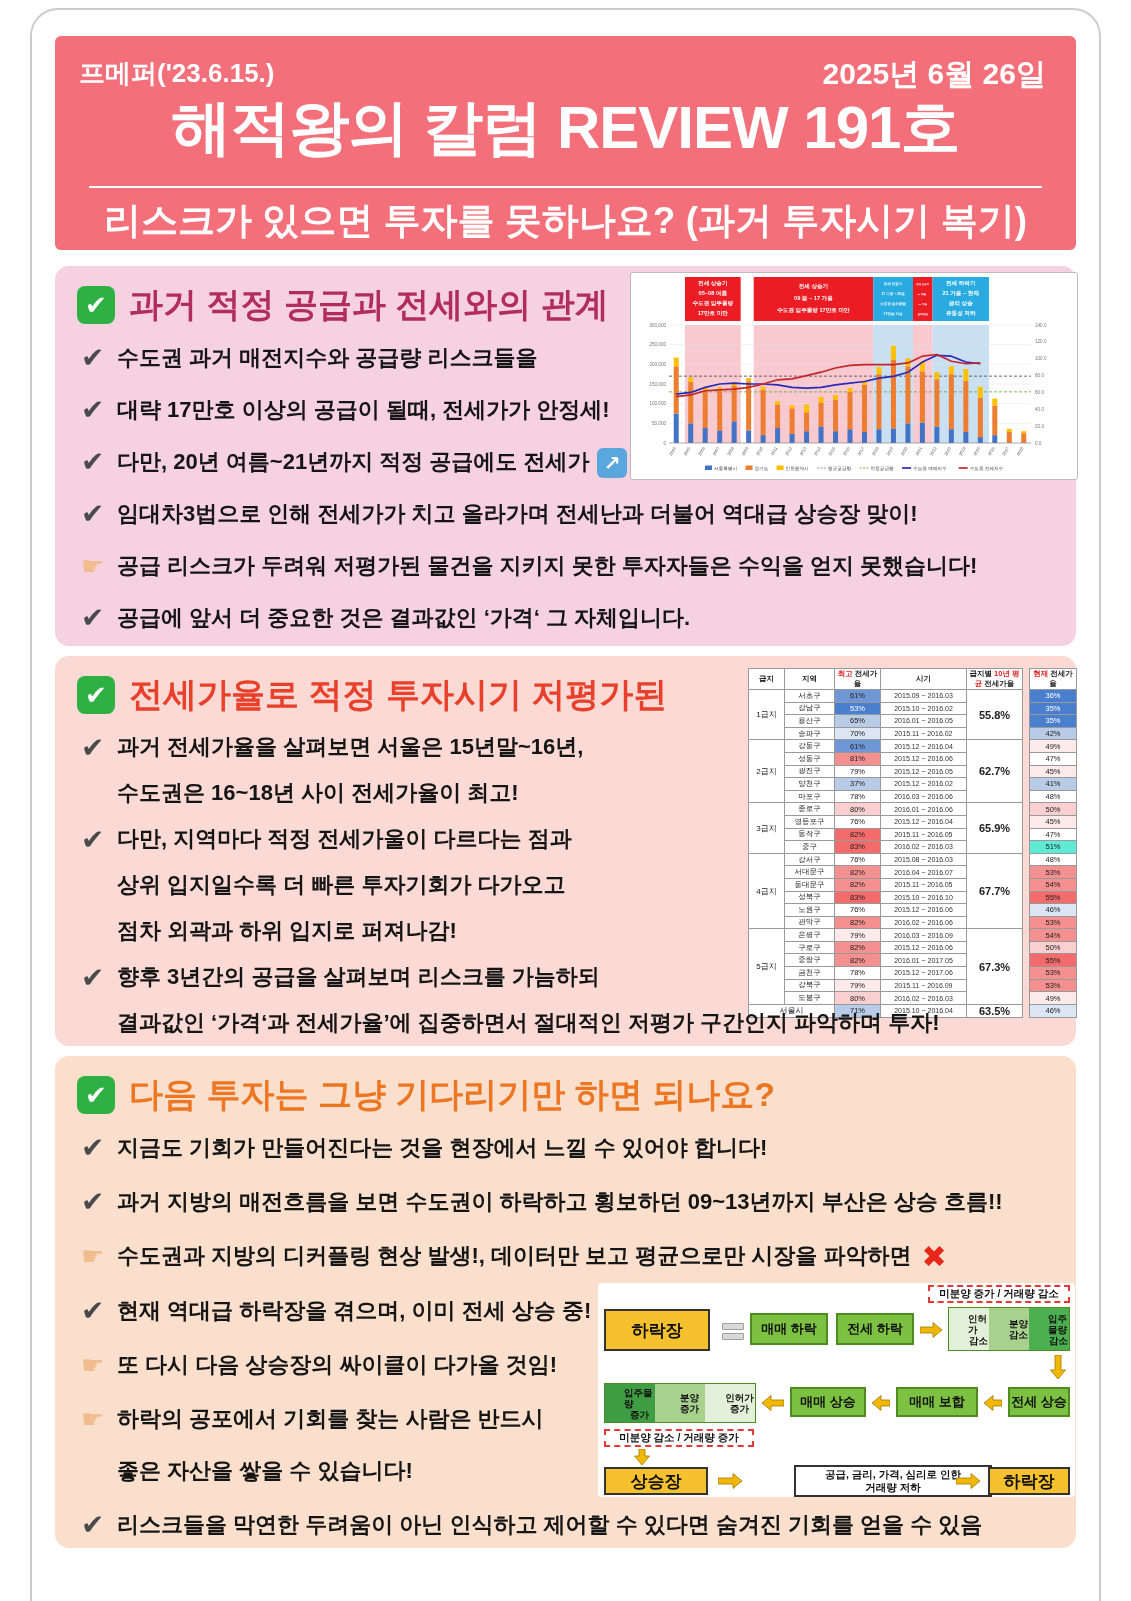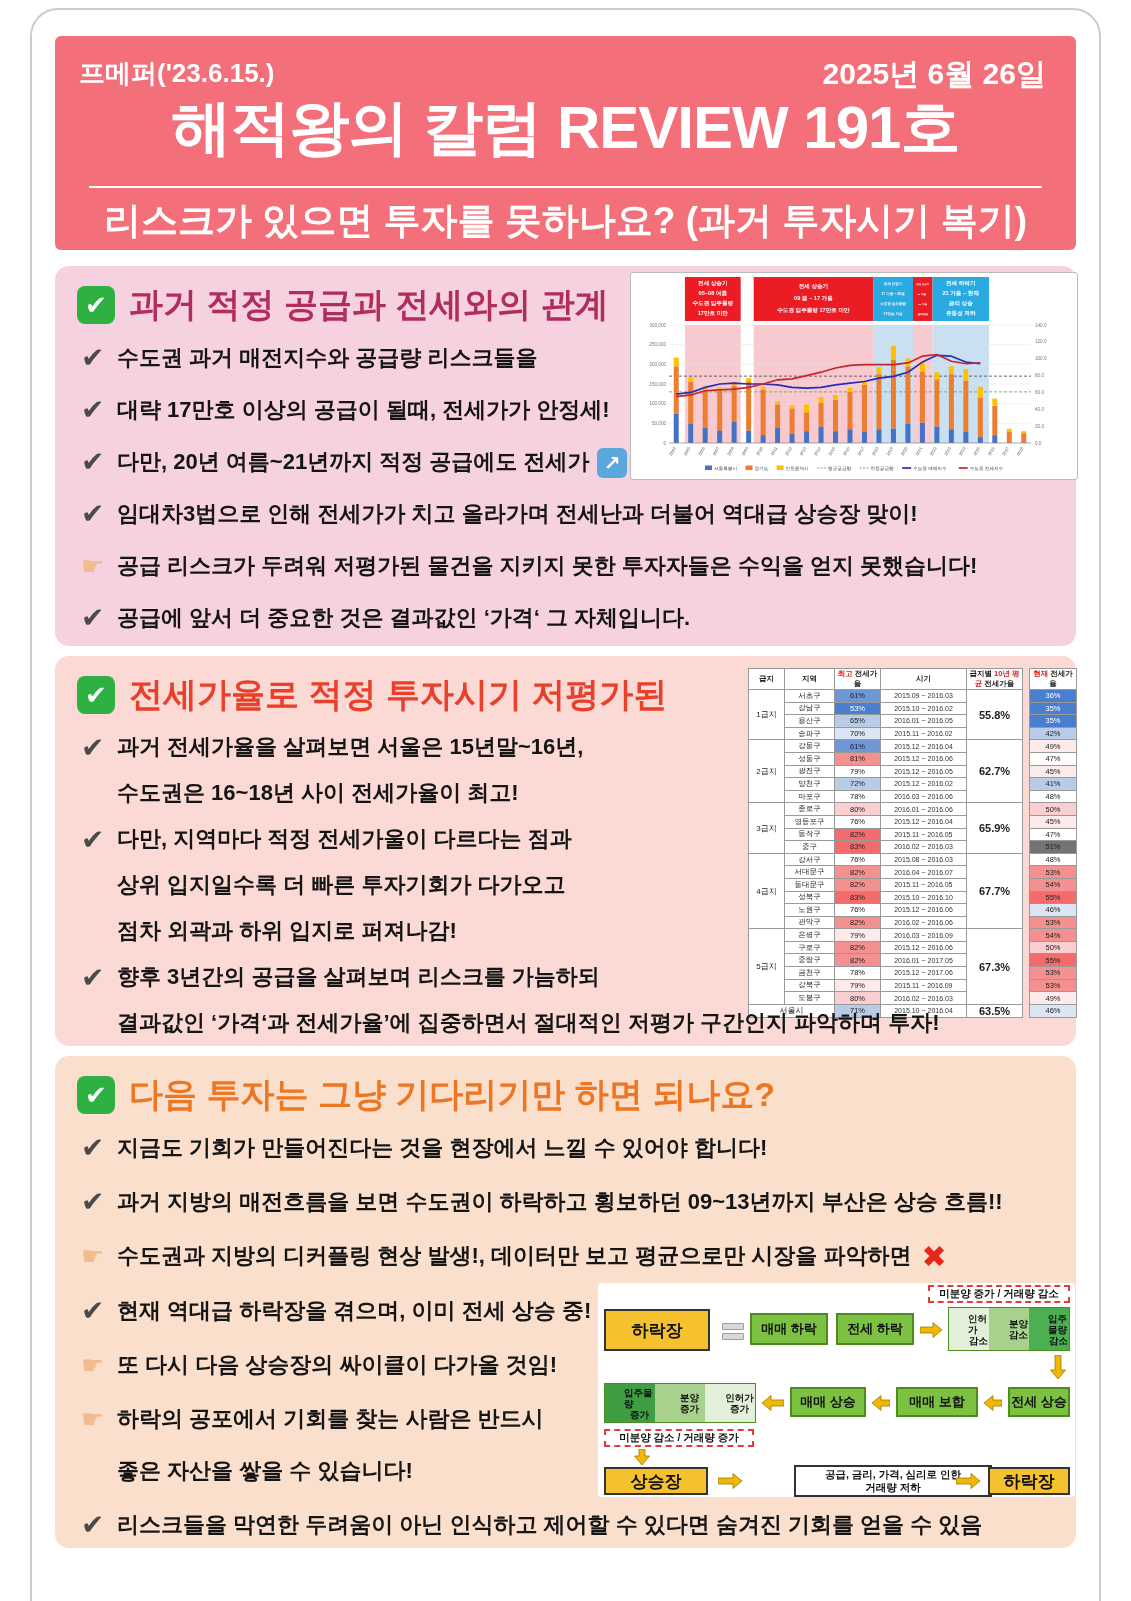--- a/index.html
+++ b/index.html
@@ -402,21 +402,21 @@
             </tr>
             <tr>
               <td>광진구</td>
               <td style="background: rgb(255, 255, 255);">79%</td>
               <td class="period">2015.12 ~ 2016.05</td>
               <td class="gap"></td>
               <td style="background: rgb(253, 234, 234);">45%</td>
             </tr>
             <tr>
               <td>양천구</td>
-              <td style="background: rgb(184, 204, 232);">72%</td>
+              <td style="background: rgb(184, 204, 232);">37%</td>
               <td class="period">2015.12 ~ 2016.02</td>
               <td class="gap"></td>
               <td style="background: rgb(184, 204, 232);">41%</td>
             </tr>
             <tr>
               <td>마포구</td>
               <td style="background: rgb(255, 255, 255);">78%</td>
               <td class="period">2016.03 ~ 2016.06</td>
               <td class="gap"></td>
               <td style="background: rgb(255, 255, 255);">48%</td>
@@ -442,21 +442,21 @@
               <td style="background: rgb(243, 107, 107);">82%</td>
               <td class="period">2015.11 ~ 2016.05</td>
               <td class="gap"></td>
               <td style="background: rgb(255, 255, 255);">47%</td>
             </tr>
             <tr>
               <td>중구</td>
               <td style="background: rgb(243, 107, 107);">83%</td>
               <td class="period">2016.02 ~ 2016.03</td>
               <td class="gap"></td>
-              <td style="background: #737373;">51%</td>
+              <td style="background: #5eead4;">51%</td>
             </tr>
             <tr>
               <td class="grade" rowspan="6">4급지</td>
               <td>강서구</td>
               <td style="background: rgb(255, 255, 255);">76%</td>
               <td class="period">2015.08 ~ 2016.03</td>
               <td class="avg" rowspan="6">67.7%</td>
               <td class="gap"></td>
               <td style="background: rgb(255, 255, 255);">48%</td>
             </tr>

